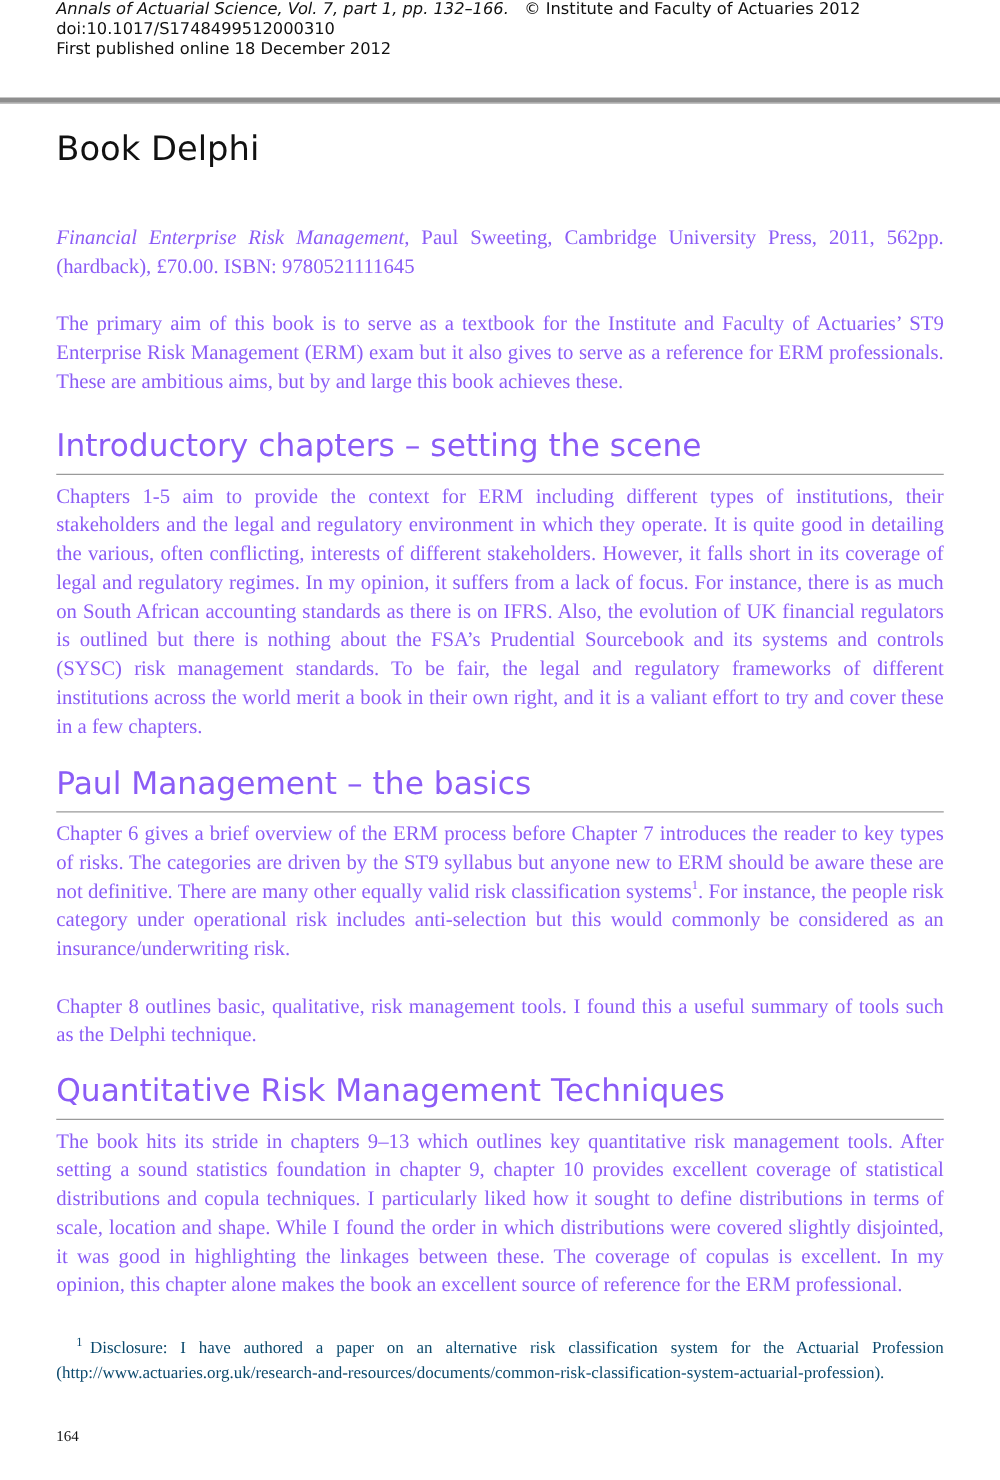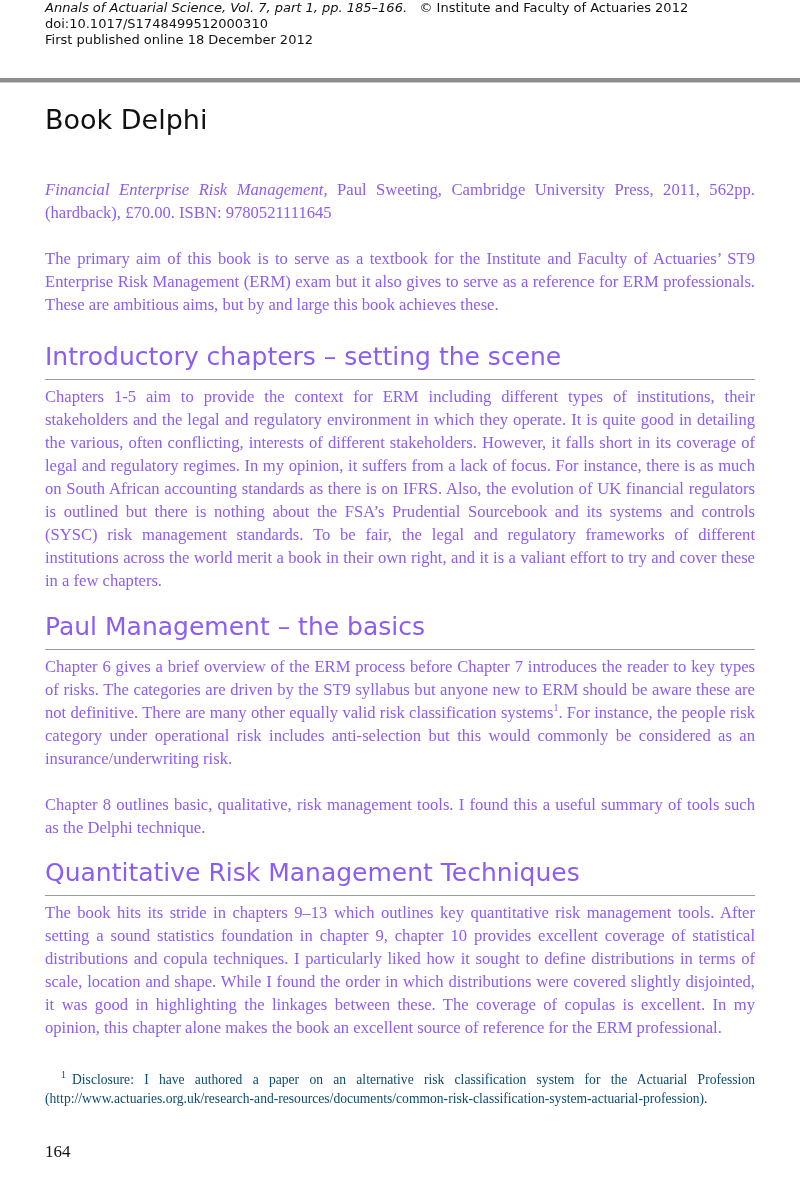--- a/index.html
+++ b/index.html
@@ -6,27 +6,27 @@
   body { width: 800px; height: 1184px; position: relative; overflow: hidden; color: #111; }
   .hdr { position: absolute; left: 45px; top: 0; font-family: "DejaVu Sans", sans-serif; font-size: 13px; line-height: 16px; color: #111; }
   .hdr .it { font-style: italic; }
   .topbar { position: absolute; left: 0; top: 78px; width: 800px; height: 4px; background: #8e8e8e; border-bottom: 1px solid #c8c8c8; }
   .title { position: absolute; left: 45px; top: 104px; font-family: "DejaVu Sans", sans-serif; font-size: 27px; color: #111; }
   .body-text { position: absolute; left: 45px; width: 710px; font-family: "Liberation Serif", serif; font-size: 16.6px; line-height: 23px; text-align: justify; color: #8b5cf6; margin: 0; }
   .sec { position: absolute; left: 45px; width: 710px; font-family: "DejaVu Sans", sans-serif; font-size: 25px; color: #8b5cf6; border-bottom: 1.5px solid #9a9a9a; padding-bottom: 8px; margin: 0; font-weight: normal; }
   .fn { position: absolute; left: 45px; width: 710px; font-family: "Liberation Serif", serif; font-size: 13.6px; line-height: 19px; text-align: justify; color: #0c4a6e; margin: 0; }
   .fn .num { font-size: 10px; vertical-align: super; margin-left: 16px; margin-right: 6px; }
   sup { font-size: 10px; line-height: 0; }
-  .pageno { position: absolute; left: 45px; top: 1142px; font-family: "Liberation Serif", serif; font-size: 17px; color: #111; }
+  .pageno { position: absolute; left: 45px; top: 1142px; font-family: "Liberation Serif", serif; font-size: 12px; color: #111; }
 </style>
 </head>
 <body>
 
 <div class="hdr">
-  <div><span class="it">Annals of Actuarial Science, Vol. 7, part 1, pp. 185–166.</span>&nbsp;&nbsp; <span>© Institute and Faculty of Actuaries 2012</span></div>
+  <div><span class="it">Annals of Actuarial Science, Vol. 7, part 1, pp. 132–166.</span>&nbsp;&nbsp; <span>© Institute and Faculty of Actuaries 2012</span></div>
   <div>doi:10.1017/S1748499512000310</div>
   <div>First published online 18 December 2012</div>
 </div>
 <div class="topbar"></div>
 
 <div class="title">Book Delphi</div>
 
 <p class="body-text" style="top:178px;"><i>Financial Enterprise Risk Management</i><span>, Paul Sweeting, Cambridge University Press, 2011, 562pp. (hardback), £70.00. ISBN: 9780521111645</span></p>
 
 <p class="body-text" style="top:247px;">The primary aim of this book is to serve as a textbook for the Institute and Faculty of Actuaries’ ST9 Enterprise Risk Management (ERM) exam but it also gives to serve as a reference for ERM professionals. These are ambitious aims, but by and large this book achieves these.</p>

